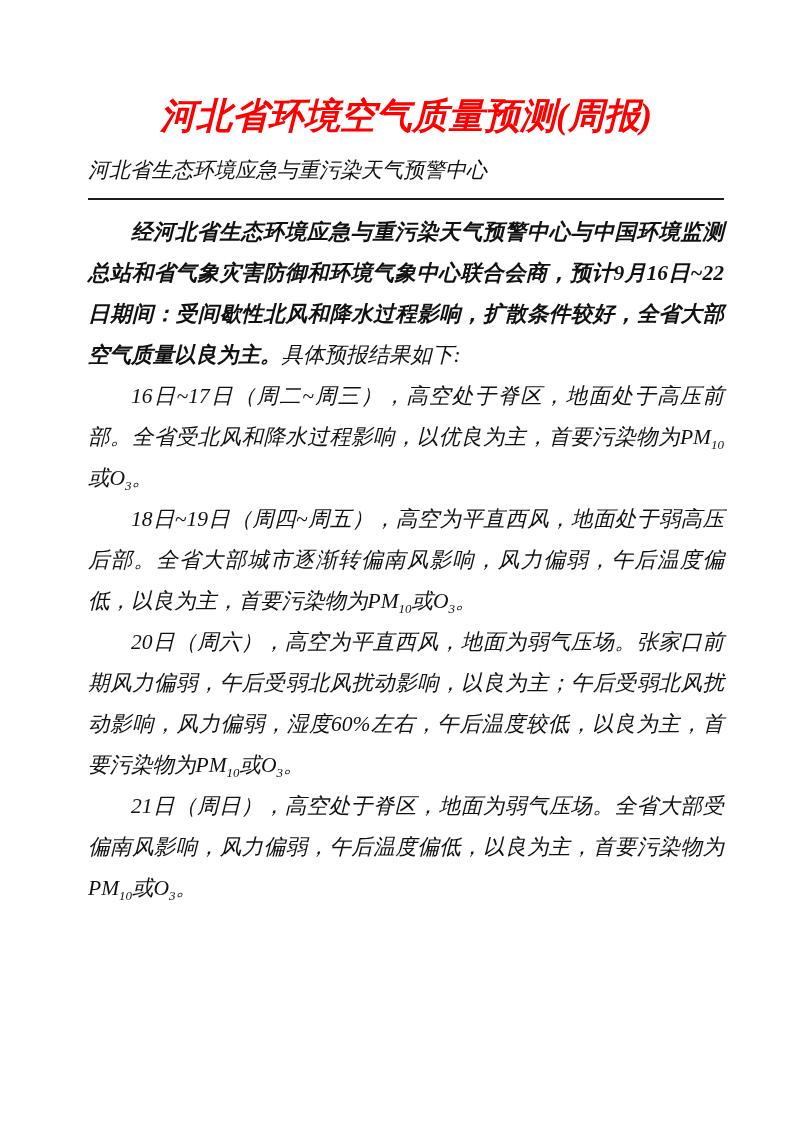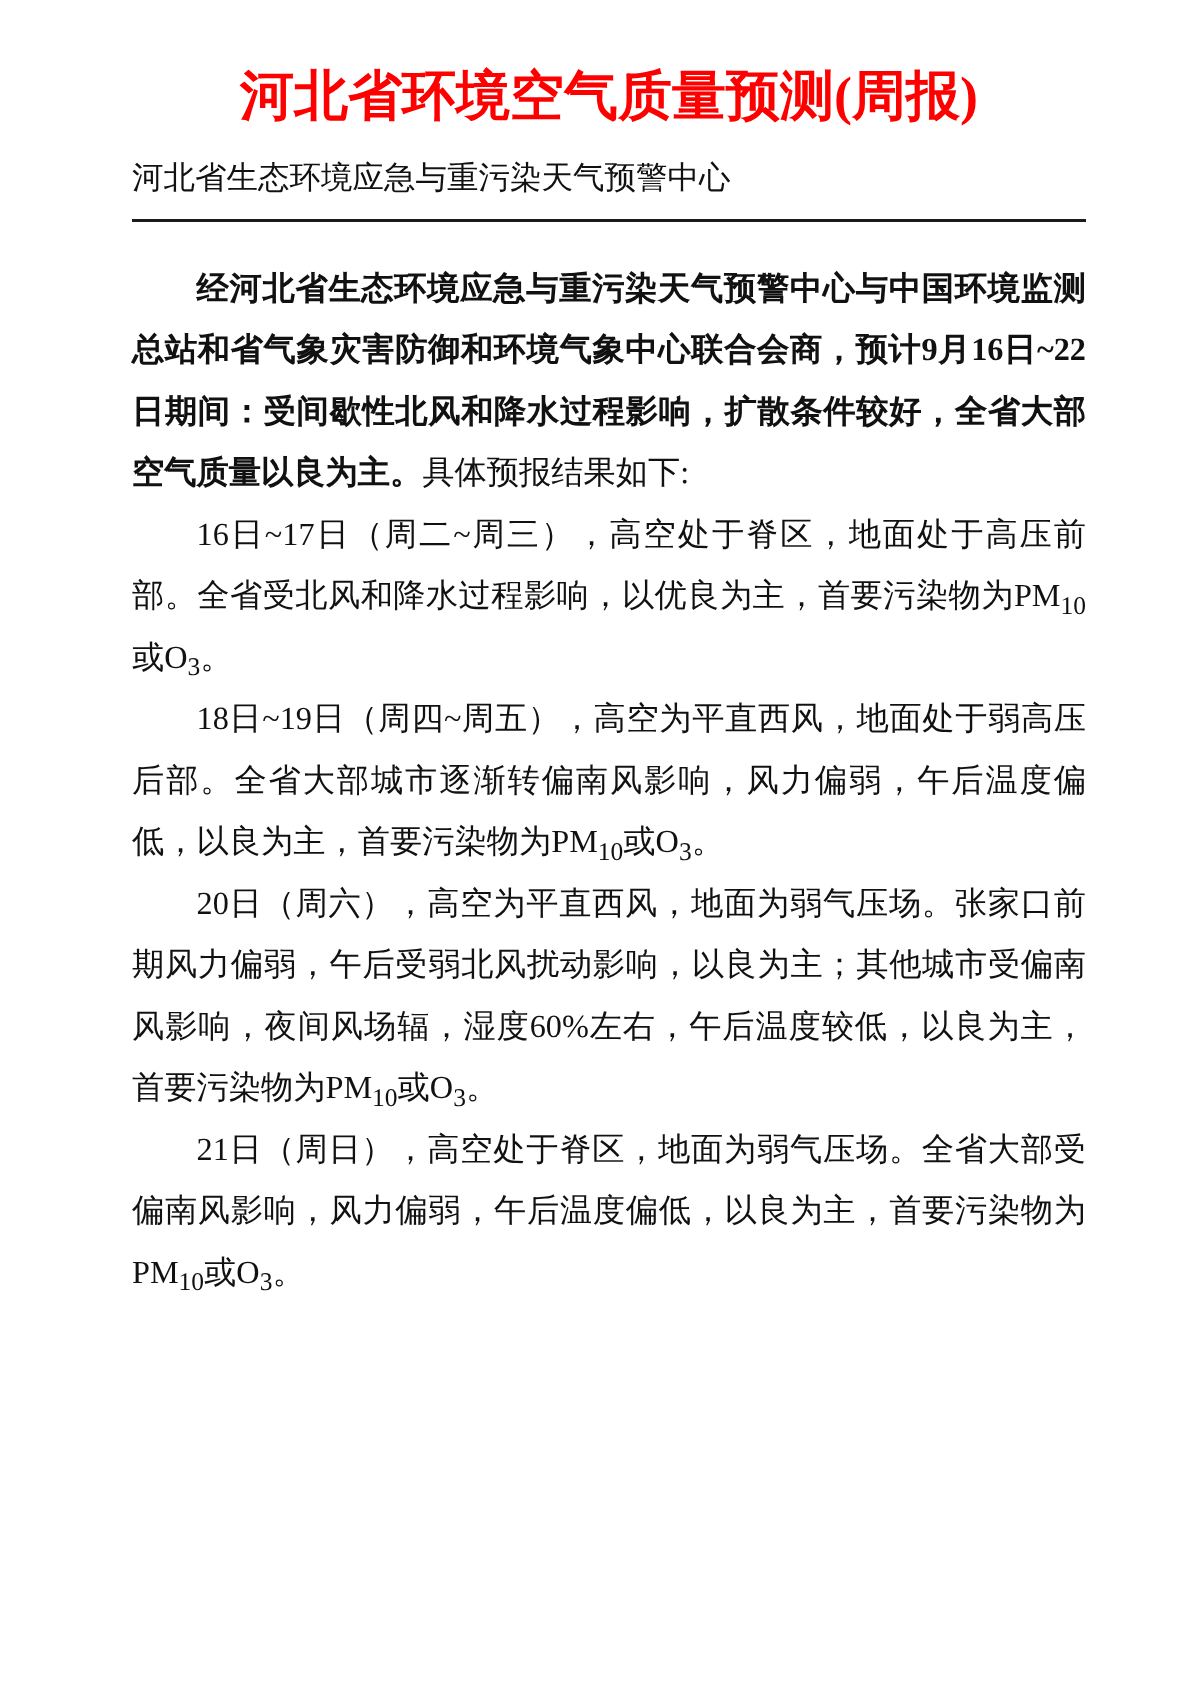--- a/index.html
+++ b/index.html
@@ -7,21 +7,22 @@
     width: 793px;
     height: 1122px;
     background: #ffffff;
     overflow: hidden;
     font-family: "Liberation Serif", "DejaVu Serif", serif;
     color: #111111;
   }
   .sheet {
     width: 636px;
     margin-left: 88px;
-    padding-top: 40px;
+    padding-top: 92px;
+    font-style: italic;
   }
   .doc-title {
     text-align: center;
     font-size: 36px;
     font-weight: 700;
     white-space: nowrap;
   }
   .week-label {
     text-align: center;
     font-size: 21px;
@@ -35,32 +36,32 @@
     margin-top: 15px;
   }
   .issue-date { padding-right: 16px; }
   .header-rule {
     border: none;
     border-top: 2.5px solid #1b1b1b;
     height: 0;
     margin: 14px 0 0 0;
   }
   .doc-body {
-    margin-top: 24px;
+    margin-top: 12px;
     font-size: 21.5px;
     line-height: 41px;
     text-align: justify;
   }
   .para {
     margin: 0;
     text-indent: 43px;
   }
   .seg-bold { font-weight: 700; }
   sub {
-    font-size: 17px;
+    font-size: 13px;
     line-height: 0;
   }
 </style>
 </head>
 <body>
 
 <div class="sheet">
 
   <div class="doc-header">
     <div class="doc-title" style="color: rgb(254, 0, 0);">河北省环境空气质量预测(周报)</div>
@@ -70,17 +71,17 @@
       <span class="issuer-name">河北省生态环境应急与重污染天气预警中心</span>
     </div>
 
     <hr class="header-rule">
   </div>
 
   <div class="doc-body">
       <p class="para"><span class="seg-bold">经河北省生态环境应急与重污染天气预警中心与中国环境监测总站和省气象灾害防御和环境气象中心联合会商，预计9月16日~22日期间：受间歇性北风和降水过程影响，扩散条件较好，全省大部空气质量以良为主。</span><span>具体预报结果如下:</span></p>
       <p class="para"><span>16日~17日（周二~周三），高空处于脊区，地面处于高压前部。全省受北风和降水过程影响，以优良为主，首要污染物为PM</span><sub>10</sub><span>或O</span><sub>3</sub><span>。</span></p>
       <p class="para"><span>18日~19日（周四~周五），高空为平直西风，地面处于弱高压后部。全省大部城市逐渐转偏南风影响，风力偏弱，午后温度偏低，以良为主，首要污染物为PM</span><sub>10</sub><span>或O</span><sub>3</sub><span>。</span></p>
-      <p class="para"><span>20日（周六），高空为平直西风，地面为弱气压场。张家口前期风力偏弱，午后受弱北风扰动影响，以良为主；其他城市受偏南风影响，夜间风场辐，湿度60%左右，午后温度较低，以良为主，首要污染物为PM</span><sub>10</sub><span>或O</span><sub>3</sub><span>。</span></p>
+      <p class="para"><span>20日（周六），高空为平直西风，地面为弱气压场。张家口前期风力偏弱，午后受弱北风扰动影响，以良为主；午后受弱北风扰动影响，风力偏弱，湿度60%左右，午后温度较低，以良为主，首要污染物为PM</span><sub>10</sub><span>或O</span><sub>3</sub><span>。</span></p>
       <p class="para"><span>21日（周日），高空处于脊区，地面为弱气压场。全省大部受偏南风影响，风力偏弱，午后温度偏低，以良为主，首要污染物为PM</span><sub>10</sub><span>或O</span><sub>3</sub><span>。</span></p>
     </div>
 
 </div>
 
 </body></html>

